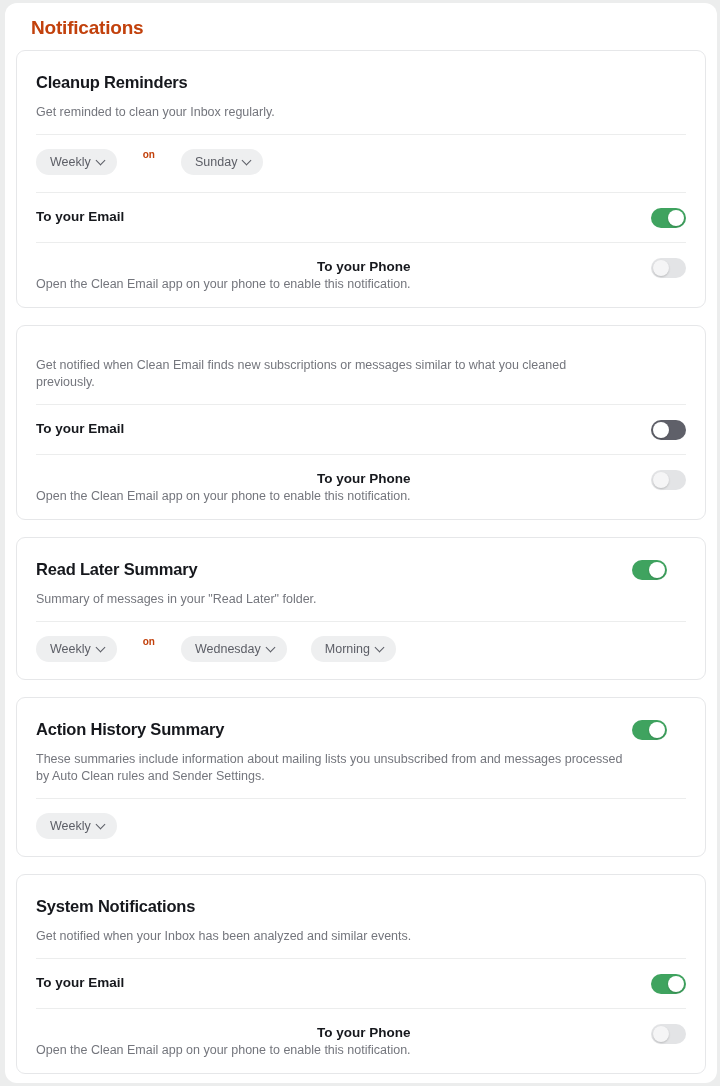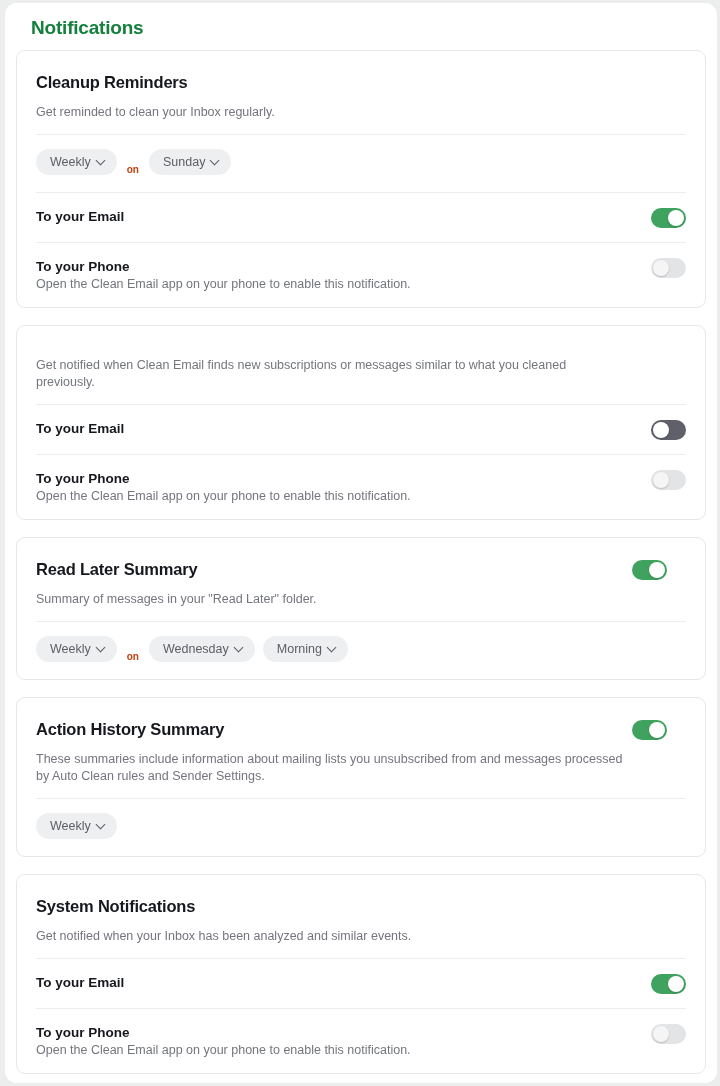--- a/index.html
+++ b/index.html
@@ -20,21 +20,21 @@
     width: 712px;
     height: 1080px;
     background: #ffffff;
     border-radius: 12px;
     overflow: hidden;
   }
 
   .page-title {
     font-size: 19px;
     font-weight: bold;
-    color: #15803d;
+    color: #c2410c;
     letter-spacing: -0.2px;
     padding: 12px 0 0 26px;
     line-height: 26px;
   }
 
   .cards {
     padding: 9px 11px 0 11px;
   }
 
   .card {
@@ -68,22 +68,22 @@
     font-size: 12.5px;
     color: #74767d;
     line-height: 17px;
     margin-top: 11px;
     padding-right: 60px;
   }
 
   
   .chips-row {
     display: flex;
-    align-items: flex-end;
-    gap: 8px;
+    align-items: flex-start;
+    gap: 24px;
     padding: 14px 0 17px 0;
   }
 
   .chip {
     display: inline-flex;
     align-items: center;
     gap: 6px;
     background: #eeeff0;
     border-radius: 999px;
     padding: 6px 12px 6px 14px;
@@ -119,20 +119,21 @@
   }
 
   
   .toggle-row {
     display: flex;
     align-items: flex-start;
     justify-content: space-between;
     padding: 14px 0 14px 0;
     border-top: 1px solid #eceded;
     min-height: 38px;
+    text-align: right;
   }
 
   .toggle-row:first-child { border-top: none; }
 
   .toggle-row-text { padding-right: 20px; }
 
   .row-label {
     font-size: 13.5px;
     font-weight: bold;
     color: #16181d;

